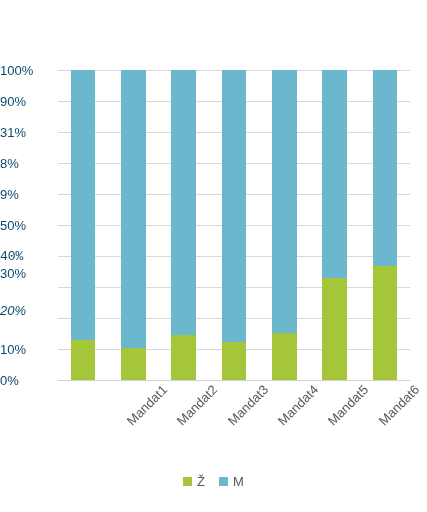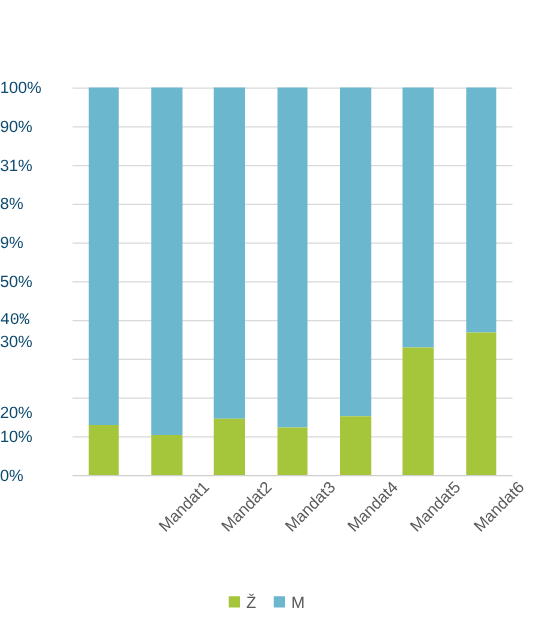--- a/index.html
+++ b/index.html
@@ -142,21 +142,21 @@
 
   <div id="y-axis-labels">
       <div class="y-tick-label" style="top: 0px;">100%</div>
       <div class="y-tick-label" style="top: 31px; padding-left: 48px;">90%</div>
       <div class="y-tick-label" style="top: 62px;">31%</div>
       <div class="y-tick-label" style="top: 93px;">8%</div>
       <div class="y-tick-label" style="top: 124px;">9%</div>
       <div class="y-tick-label" style="top: 155px;">50%</div>
       <div class="y-tick-label" style="top: 186px; font-family: Liberation Mono, monospace;">40%</div>
       <div class="y-tick-label" style="top: 203px;">30%</div>
-      <div class="y-tick-label" style="top: 260px;">20%</div>
+      <div class="y-tick-label" style="top: 240px; font-style: italic;">20%</div>
       <div class="y-tick-label" style="top: 279px;">10%</div>
       <div class="y-tick-label" style="top: 310px;">0%</div>
     </div>
 
   <div id="plot-area">
       <div class="gridline" style="top: 0px;"></div>
       <div class="gridline" style="top: 31px;"></div>
       <div class="gridline" style="top: 62px;"></div>
       <div class="gridline" style="top: 93px;"></div>
       <div class="gridline" style="top: 124px;"></div>

